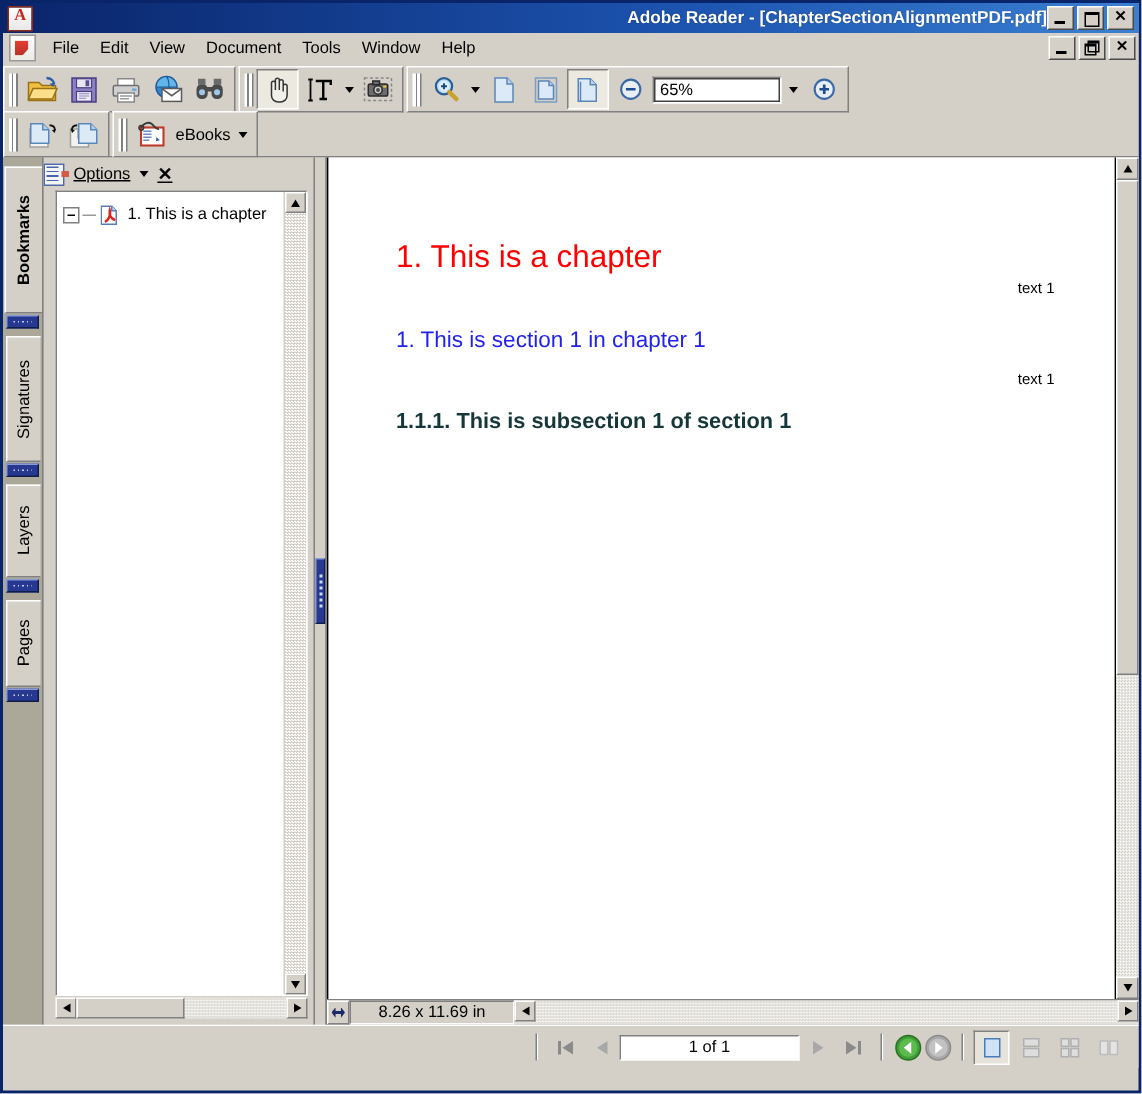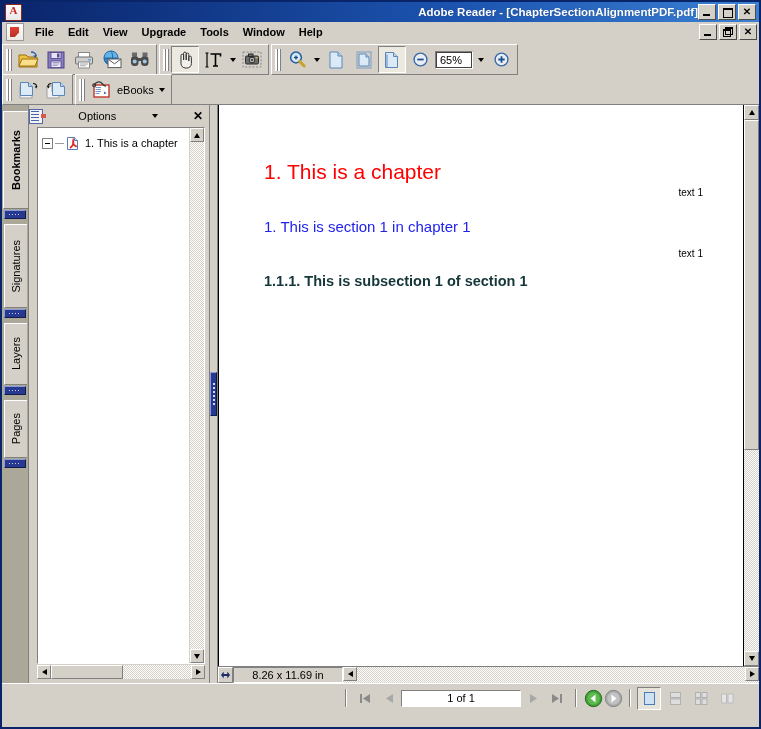--- a/index.html
+++ b/index.html
@@ -70,21 +70,21 @@
     border:1px solid #9a9a9a;
   }
   .menu-doc-icon:after{
     content:"";position:absolute;left:3px;top:3px;width:9px;height:10px;
     background:
       linear-gradient(#e02b1c,#b31d12);
     clip-path:polygon(0 0,100% 0,100% 55%,55% 100%,0 100%);
     opacity:.9;
   }
   .menu-item{
-    padding:2px 7px;font-size:11px;color:#000;cursor:default;font-weight:bold;
+    padding:2px 7px;font-size:11px;color:#000;cursor:default;
   }
   .mdi-btns{margin-left:auto;display:flex;gap:2px;padding-right:2px;}
 
   
   .toolbar-area{background:#d4d0c8;padding:1px 0 0 0;}
   .toolbar-row{display:flex;align-items:center;height:31px;}
   .tb-group{
     display:flex;align-items:center;height:29px;
     border:1px solid;border-color:#fff #808080 #808080 #fff;
     padding:0 2px;margin-right:2px;background:#d4d0c8;
@@ -109,21 +109,21 @@
   .tb-arrow:after{
     content:"";border-left:3px solid transparent;border-right:3px solid transparent;
     border-top:4px solid #000;display:block;
   }
 
   
   .ico{display:block;}
 
   
   .zoombox{
-    width:38px;height:18px;background:#fff;
+    width:86px;height:18px;background:#fff;
     border:1px solid;border-color:#808080 #fff #fff #808080;
     outline:1px solid #404040;outline-offset:-2px;
     display:flex;align-items:center;padding-left:4px;
     font-size:11px;box-sizing:border-box;margin:0 1px;
   }
   .zoom-dd{
     width:13px;height:18px;display:flex;align-items:center;justify-content:center;cursor:default;
   }
   .zoom-dd:after{content:"";border-left:3px solid transparent;border-right:3px solid transparent;border-top:4px solid #000;}
 
@@ -182,22 +182,22 @@
     content:"";width:12px;height:1px;
     background:repeating-linear-gradient(90deg,#c9d2f4 0 1px,transparent 1px 3px);
   }
 
   
   .bm-panel{
     width:180px;display:flex;flex-direction:column;background:#d4d0c8;
     border-right:1px solid #808080;
   }
   .bm-header{
-    height:22px;display:flex;align-items:center;justify-content:space-between;
-    padding-right:6px;gap:6px;
+    height:22px;display:flex;align-items:center;justify-content:flex-start;
+    padding-right:6px;gap:6px;text-decoration:underline;
   }
   .bm-opt-icon{
     width:12px;height:13px;position:relative;flex:none;
     background:#f4f4f4;border:1px solid #5068a8;
   }
   .bm-opt-icon:before{
     content:"";position:absolute;left:1px;top:1px;right:3px;bottom:1px;
     background:repeating-linear-gradient(#4a63ad 0 1px,transparent 1px 3px);
   }
   .bm-opt-icon:after{
@@ -342,21 +342,21 @@
     width:110px;font-size:11px;display:flex;align-items:center;justify-content:center;
     border:1px solid;border-color:#808080 #fff #fff #808080;
     box-sizing:border-box;background:#d4d0c8;
   }
   .doc-hsb{flex:1;display:flex;background:repeating-conic-gradient(#fff 0% 25%, #d4d0c8 0% 50%) 0 0/2px 2px;}
 
   
   .statusbar{
     height:28px;display:flex;align-items:center;background:#d4d0c8;
     border-top:1px solid #fff;
-    padding:0 16px;
+    padding:0 4px;
   }
   .sb-sep{width:1px;height:18px;background:#808080;border-right:1px solid #fff;margin:0 6px;}
   .nav-btn{
     width:22px;height:20px;display:flex;align-items:center;justify-content:center;cursor:default;
     border:1px solid transparent;
   }
   .pagebox{
     width:120px;height:17px;background:#fff;
     border:1px solid;border-color:#808080 #fff #fff #808080;
     display:flex;align-items:center;justify-content:center;font-size:11px;box-sizing:border-box;
@@ -382,21 +382,21 @@
       <div class="win-btn wb-max"></div>
       <div class="win-btn wb-close">✕</div>
     </div>
   </div>
 
   <div class="menubar">
     <div class="menu-doc-icon"></div>
     <div class="menu-item">File</div>
     <div class="menu-item">Edit</div>
     <div class="menu-item">View</div>
-    <div class="menu-item">Upgrade</div>
+    <div class="menu-item">Document</div>
     <div class="menu-item">Tools</div>
     <div class="menu-item">Window</div>
     <div class="menu-item">Help</div>
     <div class="mdi-btns">
       <div class="win-btn wb-min"></div>
       <div class="win-btn wb-rest"></div>
       <div class="win-btn wb-close">✕</div>
     </div>
   </div>
 

